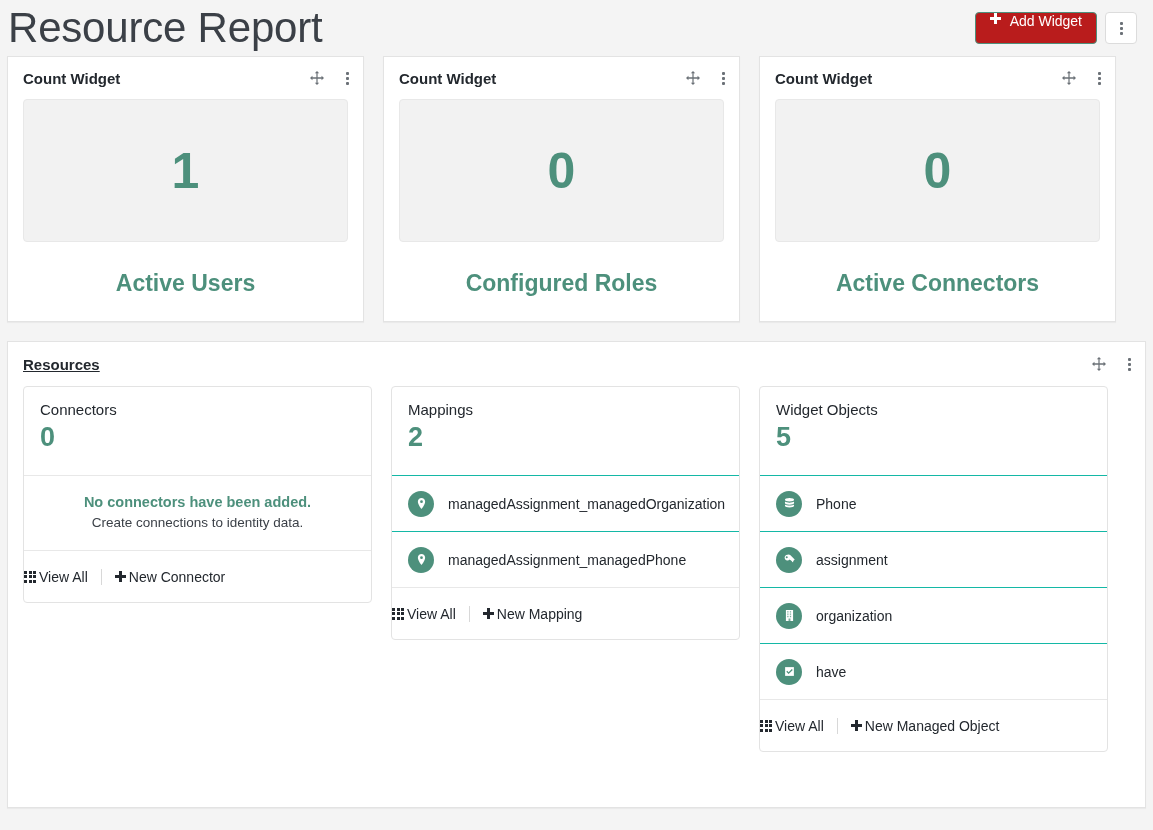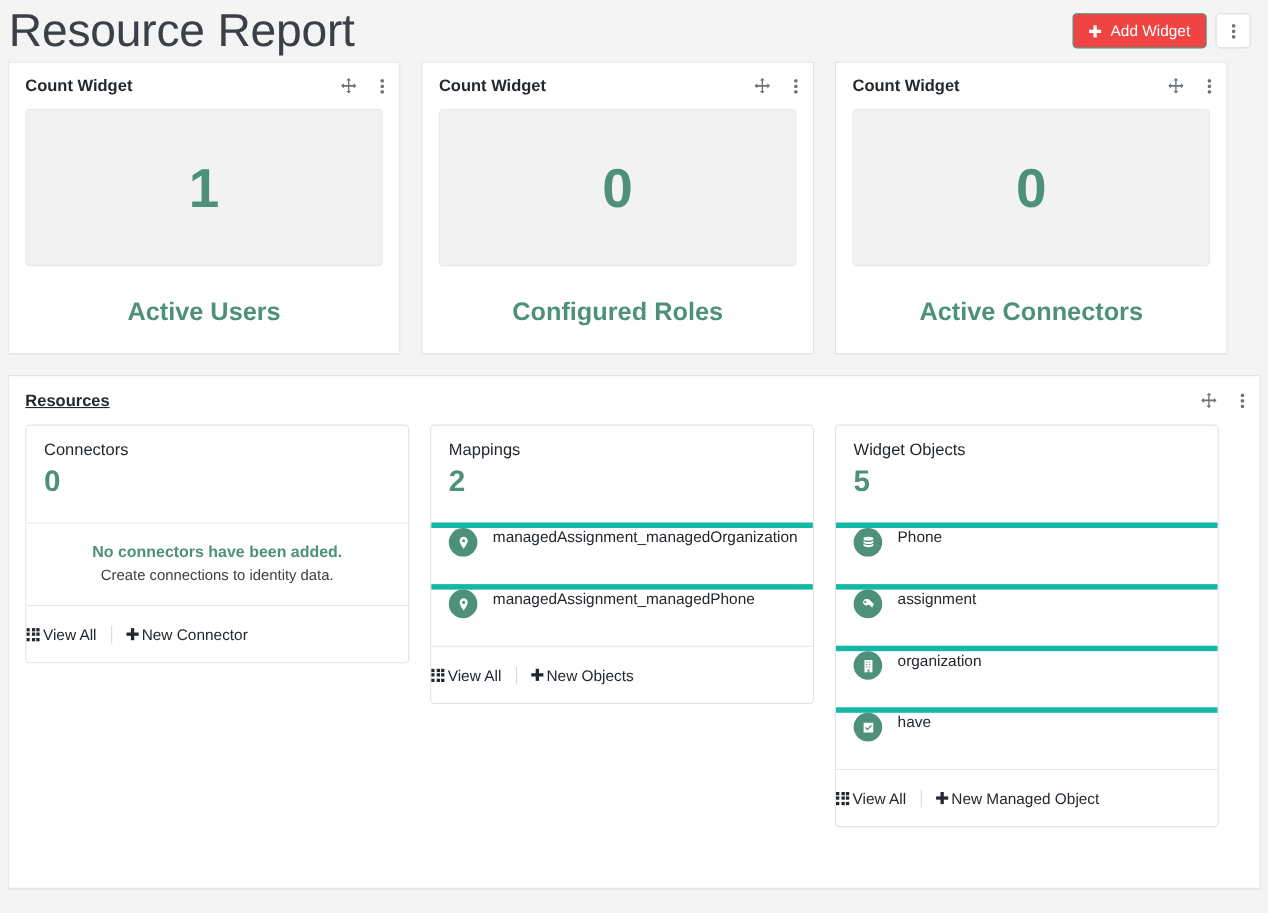--- a/index.html
+++ b/index.html
@@ -16,23 +16,23 @@
   .page-header {
     height: 56px; padding: 0 16px 0 8px;
     display: flex; align-items: center; justify-content: space-between;
   }
   .page-title {
     font-size: 42px; font-weight: 300; color: #3b4047;
     letter-spacing: -0.2px; line-height: 1;
   }
   .header-actions { display: flex; align-items: center; gap: 8px; }
   .btn-primary {
-    background: #ef4444; color: #ffffff; border: 1px solid #4d907c;
+    background: #b91c1c; color: #ffffff; border: 1px solid #4d907c;
     border-radius: 4px; height: 32px; padding: 0 14px;
-    display: flex; align-items: center; gap: 9px;
+    display: flex; gap: 9px;
     font-size: 14px; font-weight: 400; cursor: pointer;
     font-family: "Liberation Sans", sans-serif;
   }
   .btn-icon-sq {
     background: #ffffff; border: 1px solid #dcdcdc; border-radius: 4px;
     width: 32px; height: 32px; display: flex; align-items: center;
     justify-content: center; cursor: pointer;
   }
   .plus-glyph {
     position: relative; width: 11px; height: 11px; display: inline-block;
@@ -94,22 +94,22 @@
   .rc-name { font-size: 15px; color: #23282e; font-weight: 400; }
   .rc-count { font-size: 27px; font-weight: 700; color: #4d907c; line-height: 1.2; padding-top: 3px; }
 
   .rc-empty {
     border-top: 1px solid #e8e8e8; padding: 18px 10px 20px 10px; text-align: center;
   }
   .rc-empty-title { font-size: 14.5px; font-weight: 700; color: #4d907c; }
   .rc-empty-sub { font-size: 13.5px; color: #3b4047; padding-top: 5px; }
 
   .rc-row {
-    border-top: 5px solid #14b8a6; height: 56px;
-    display: flex; align-items: flex-start; gap: 14px; padding: 0 16px;
+    border-top: 1px solid #14b8a6; height: 56px;
+    display: flex; align-items: center; gap: 14px; padding: 0 16px;
   }
   .row-icon {
     width: 26px; height: 26px; border-radius: 50%; background: #4d907c;
     display: flex; align-items: center; justify-content: center; flex: none;
   }
   .row-label { font-size: 14px; color: #23282e; }
 
   .rc-foot {
     border-top: 1px solid #e8e8e8; height: 52px;
     display: flex; align-items: center; justify-content: flex-start; gap: 13px;
@@ -303,21 +303,21 @@
                 <i></i>
                 <i></i>
                 <i></i>
                 <i></i>
               </span>
             <span>View All</span>
           </span>
           <span class="foot-sep"></span>
           <span class="foot-link">
             <span class="plus-glyph"></span>
-            <span>New Objects</span>
+            <span>New Mapping</span>
           </span>
         </div>
       </div>
 
       <div class="res-card">
         <div class="rc-head">
           <div class="rc-name">Widget Objects</div>
           <div class="rc-count">5</div>
         </div>
         <div class="rc-row">

